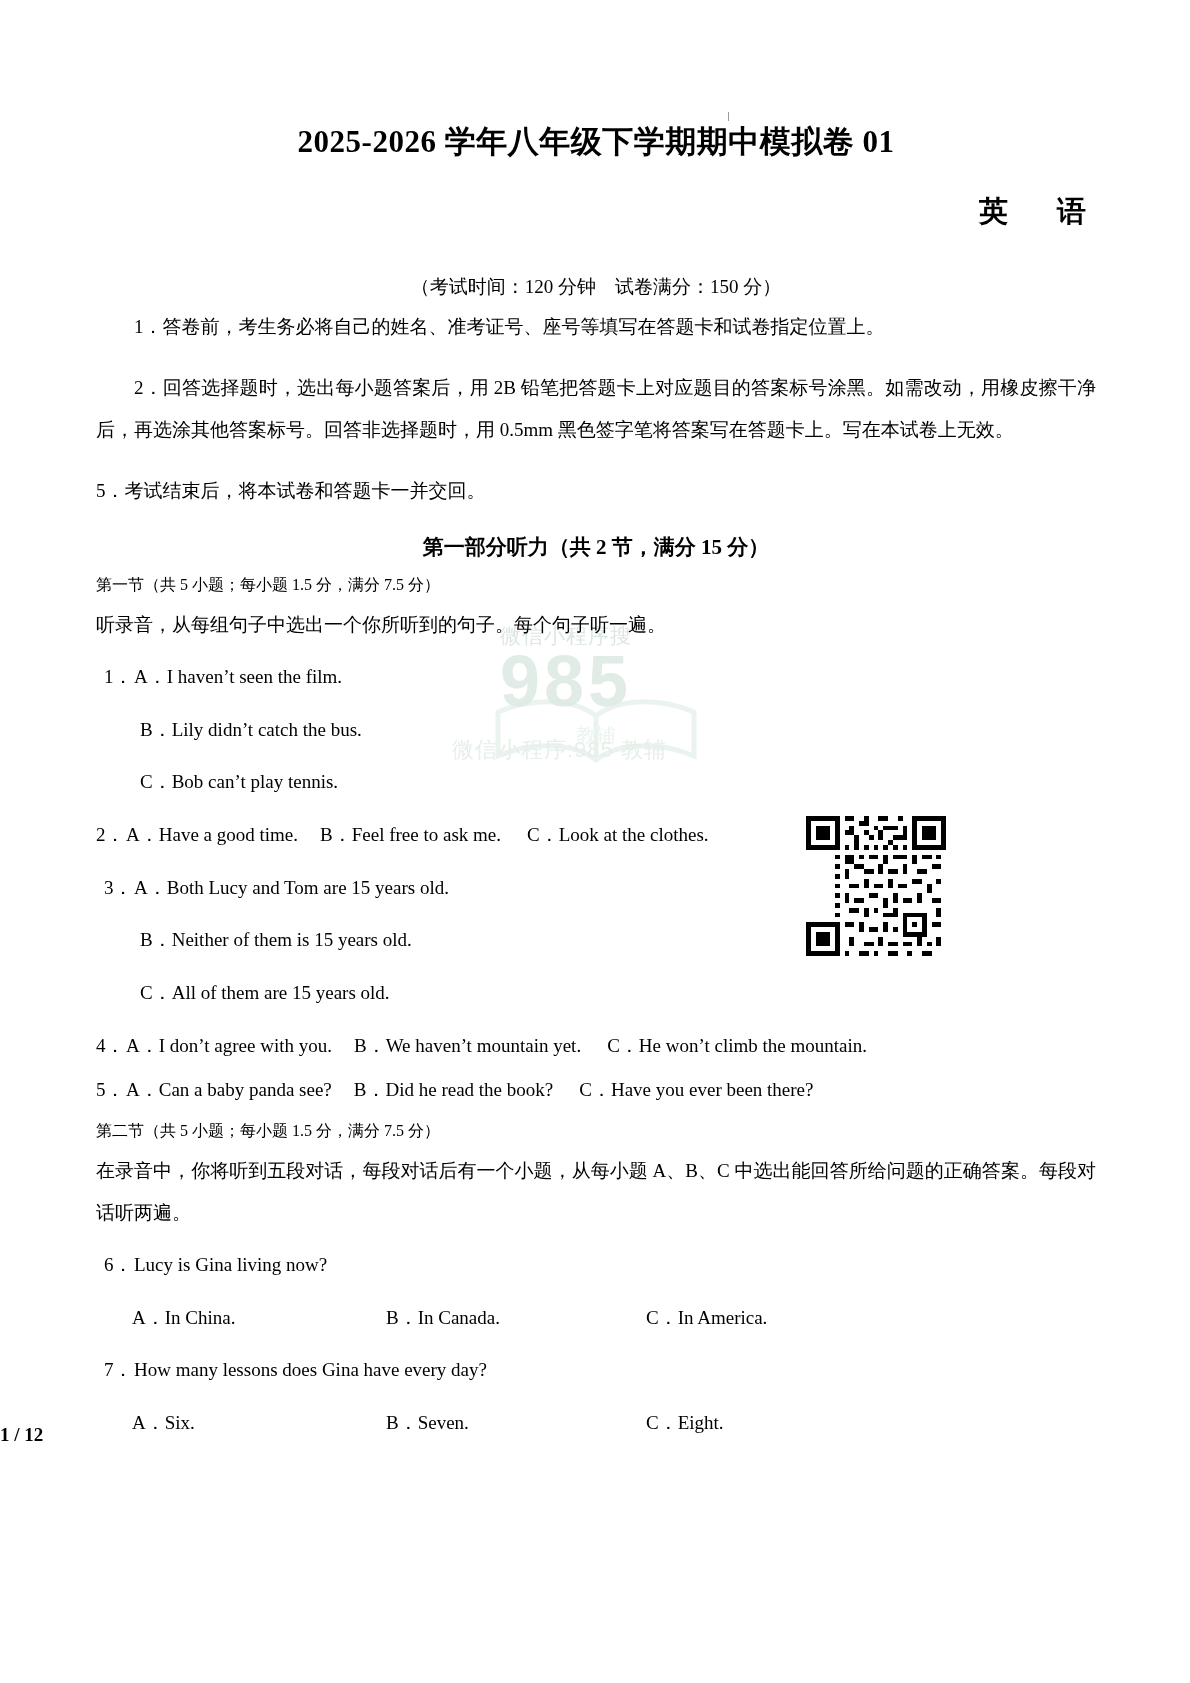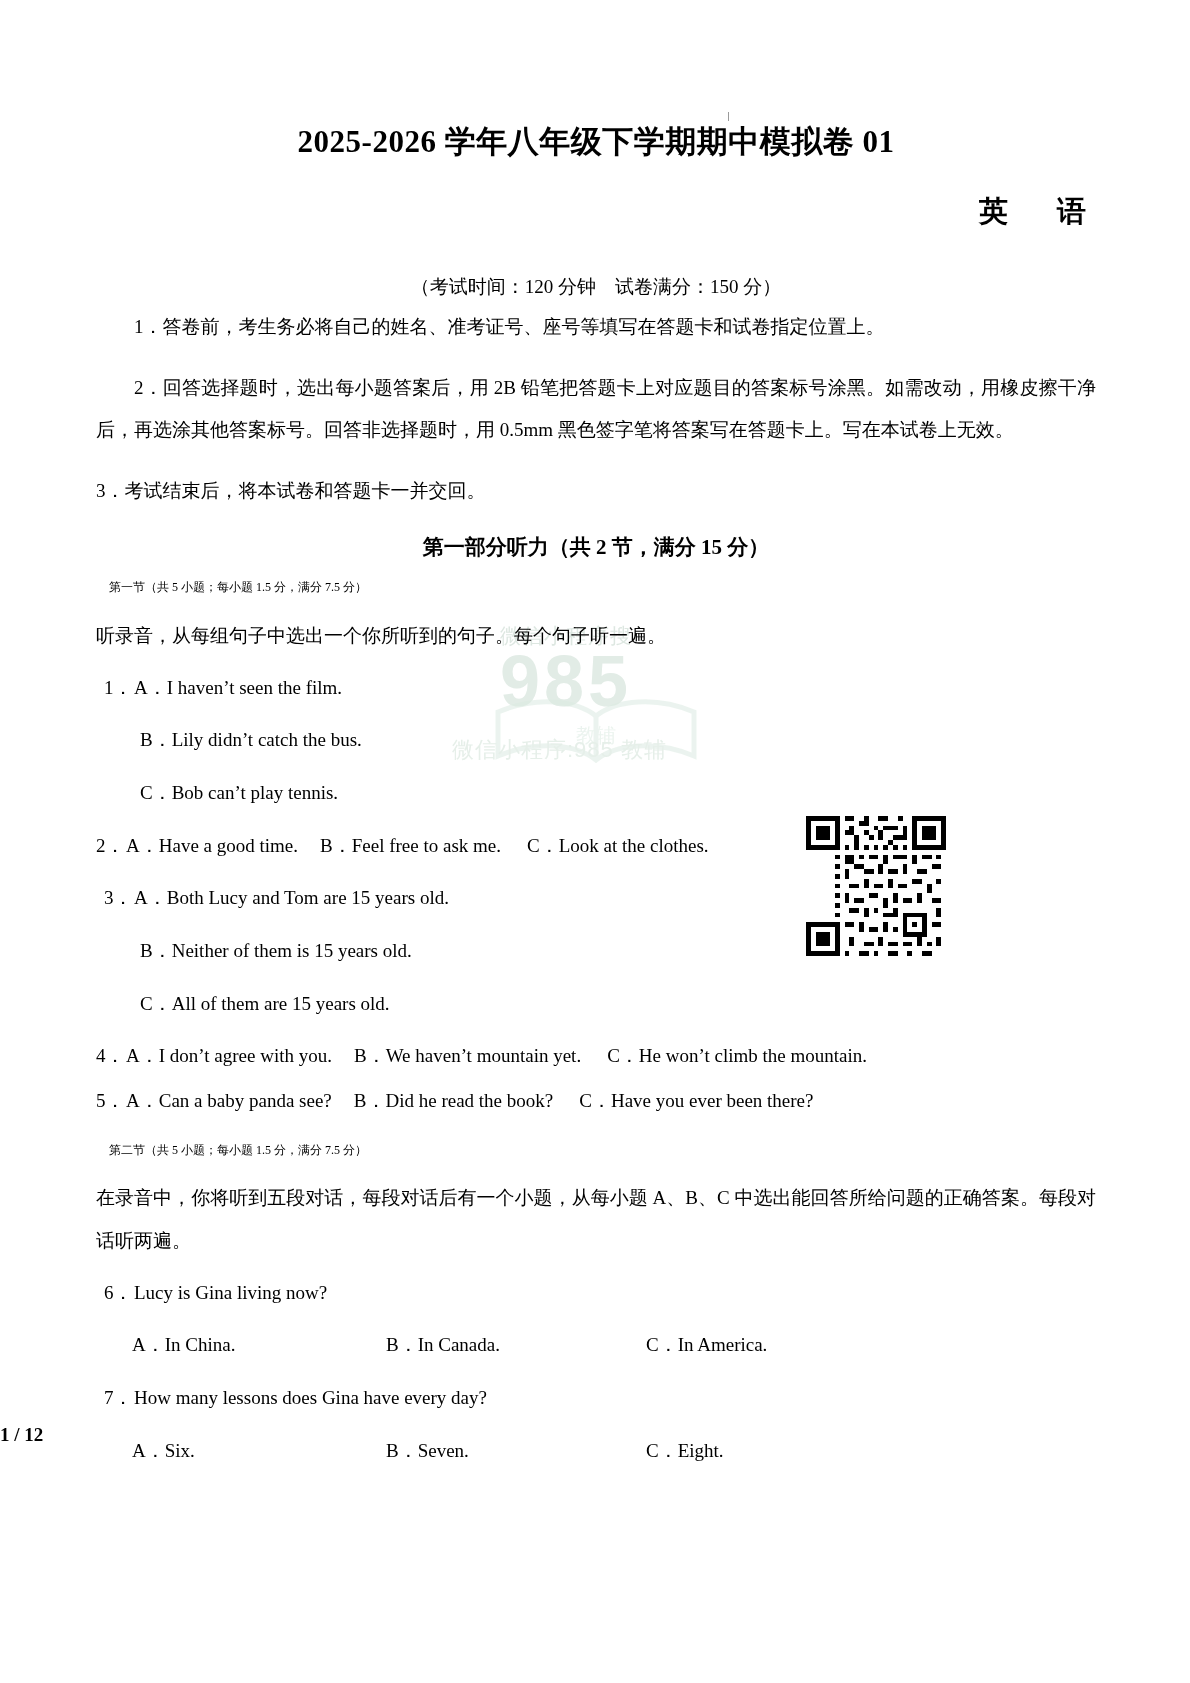--- a/index.html
+++ b/index.html
@@ -73,23 +73,23 @@
 
   
   .part-heading {
     font-size: 21px;
     font-weight: bold;
     margin-top: 22px;
     margin-bottom: 6px;
     text-align: center;
   }
   .section-line {
-    font-size: 12px;
+    font-size: 16px;
     line-height: 2.3;
-    margin: 13px;
+    margin: 0;
   }
   .instruction-line {
     font-size: 19px;
     line-height: 2.25;
     margin: 0;
     text-align: justify;
   }
 
   
   .q-block {
@@ -345,21 +345,21 @@
   </div>
 
   <div class="content">
 
     <h1 class="doc-title">2025-2026 学年八年级下学期期中模拟卷 01</h1>
     <h2 class="doc-subject">英　语</h2>
     <div class="exam-info">（考试时间：120 分钟　试卷满分：150 分）</div>
 
     <p class="notice-item">1．答卷前，考生务必将自己的姓名、准考证号、座号等填写在答题卡和试卷指定位置上。</p>
     <p class="notice-item">2．回答选择题时，选出每小题答案后，用 2B 铅笔把答题卡上对应题目的答案标号涂黑。如需改动，用橡皮擦干净后，再选涂其他答案标号。回答非选择题时，用 0.5mm 黑色签字笔将答案写在答题卡上。写在本试卷上无效。</p>
-    <p class="notice-item-flat">3．考试结束后，将本试卷和答题卡一并交回。</p>
+    <p class="notice-item-flat">5．考试结束后，将本试卷和答题卡一并交回。</p>
 
     <div class="part-heading">第一部分听力（共 2 节，满分 15 分）</div>
 
     <div class="section-line">第一节（共 5 小题；每小题 1.5 分，满分 7.5 分）</div>
     <div class="instruction-line">听录音，从每组句子中选出一个你所听到的句子。每个句子听一遍。</div>
 
     <div class="q-block">
       <div class="q-line">
         <span class="q-num">1．</span><span class="opt-letter">A．</span><span>I haven’t seen the film.</span>
       </div>

